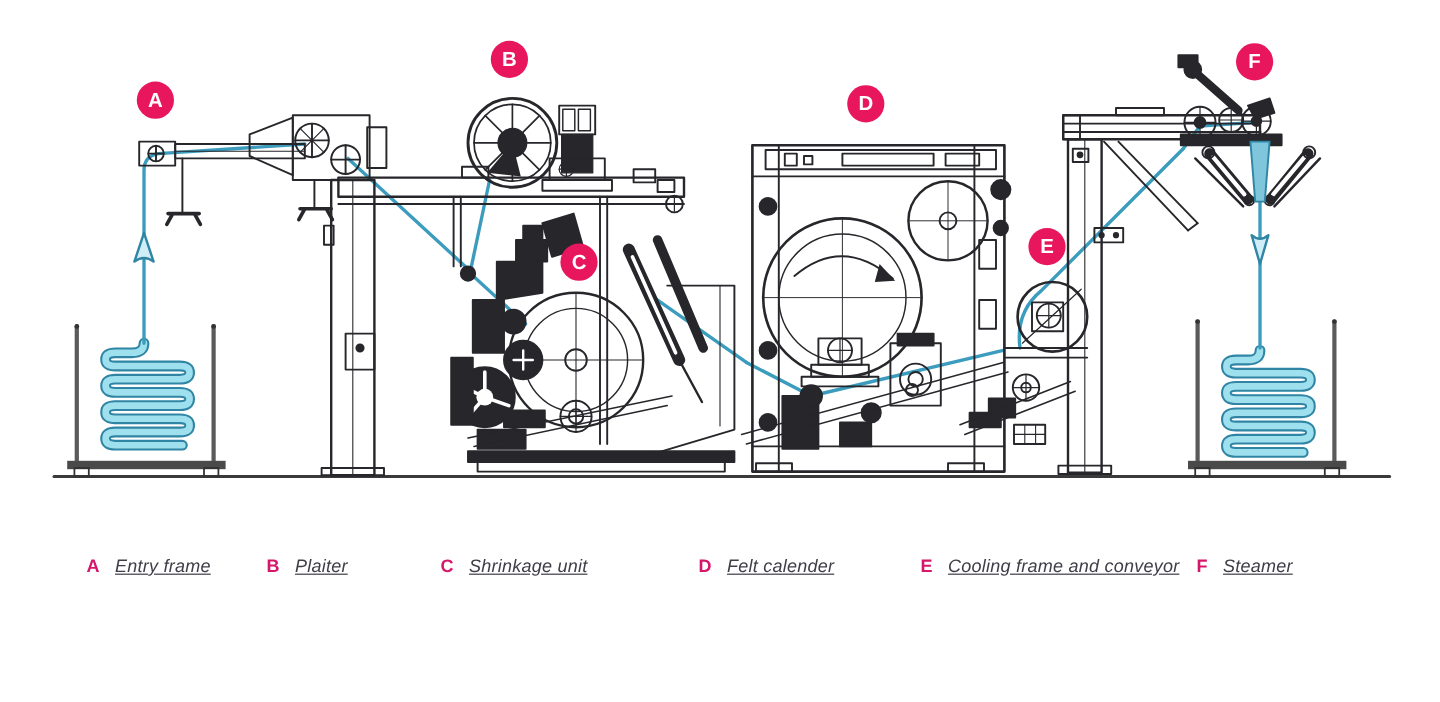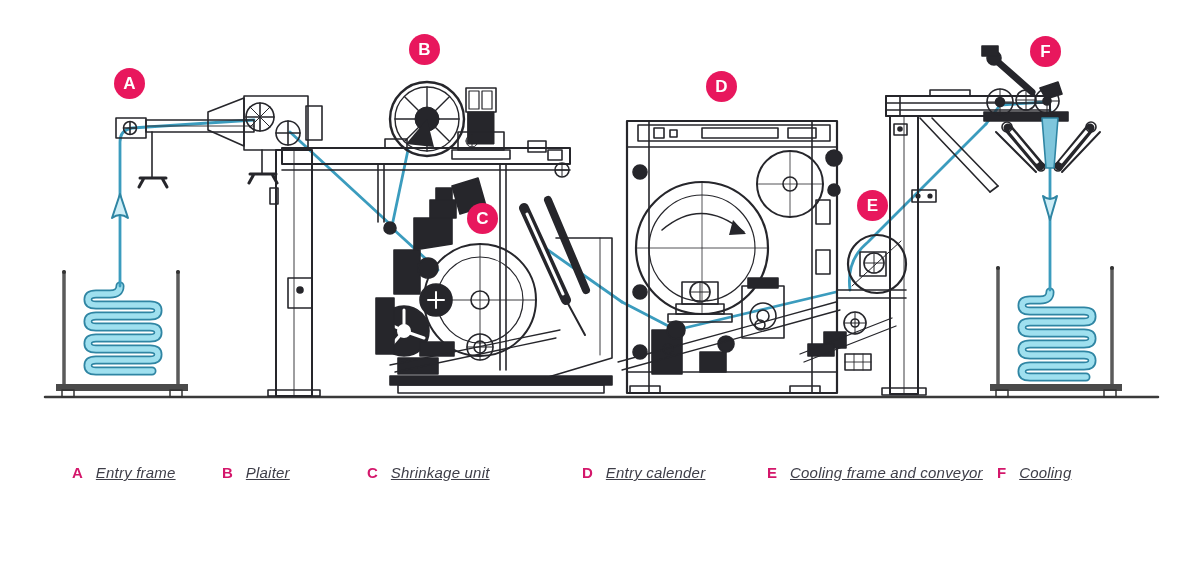--- a/index.html
+++ b/index.html
@@ -326,25 +326,25 @@
   <div class="legend-item" style="left:222px">
     <span class="legend-letter">B</span>
     <span class="legend-label">Plaiter</span>
   </div>
   <div class="legend-item" style="left:367px">
     <span class="legend-letter">C</span>
     <span class="legend-label">Shrinkage unit</span>
   </div>
   <div class="legend-item" style="left:582px">
     <span class="legend-letter">D</span>
-    <span class="legend-label">Entry calender</span>
+    <span class="legend-label">Felt calender</span>
   </div>
   <div class="legend-item" style="left:767px">
     <span class="legend-letter">E</span>
     <span class="legend-label">Cooling frame and conveyor</span>
   </div>
   <div class="legend-item" style="left:997px">
     <span class="legend-letter">F</span>
-    <span class="legend-label">Cooling</span>
+    <span class="legend-label">Steamer</span>
   </div>
 </div>
 
 </div>
 
 </body></html>

